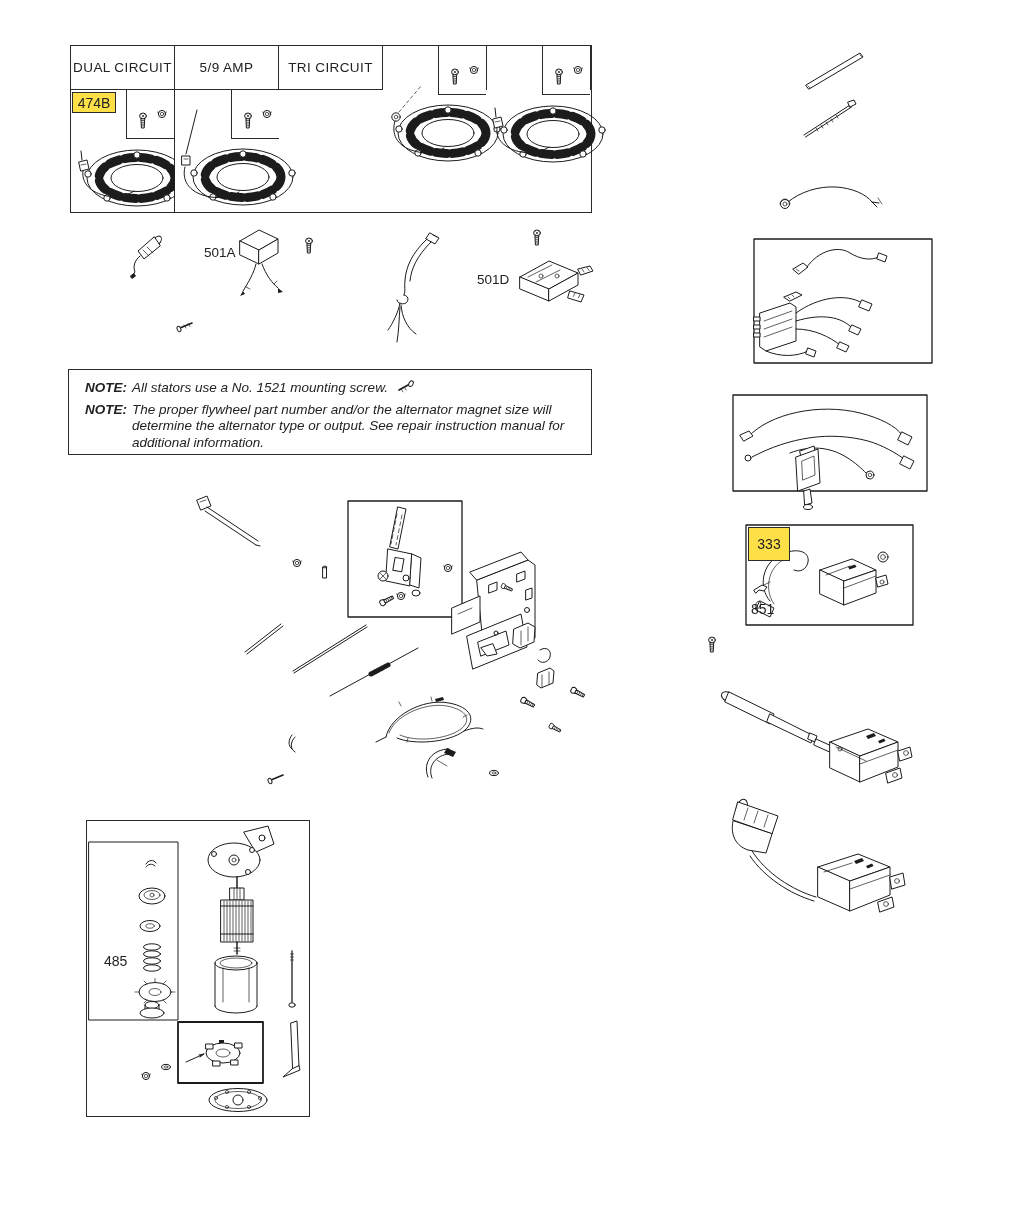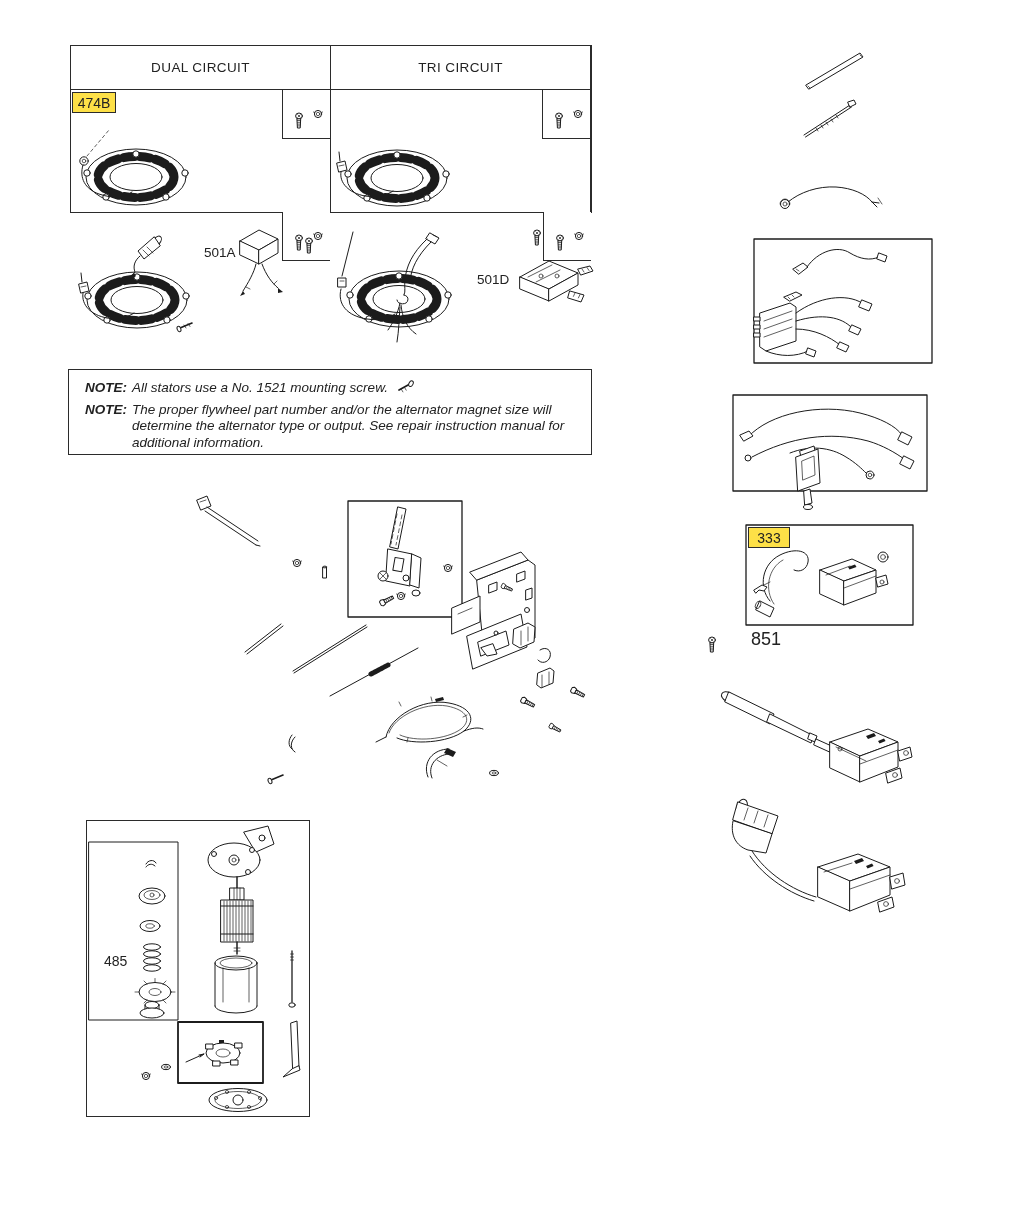--- a/index.html
+++ b/index.html
@@ -7,21 +7,21 @@
   .canvas{position:relative;width:1024px;height:1216px;background:#fff;
           font-family:"Liberation Sans",sans-serif;color:#111;overflow:hidden}
   svg.art{position:absolute;overflow:visible}
   .ln{fill:none;stroke:#1c1c1c;stroke-width:1;stroke-linecap:round;stroke-linejoin:round}
   .fw{fill:#fff;stroke:#1c1c1c;stroke-width:1;stroke-linecap:round;stroke-linejoin:round}
   .fd{fill:#1c1c1c;stroke:none}
   .thin{stroke-width:.7}
   
   .stator-table{position:absolute;left:70px;top:45px;width:522px;height:168px;
       border:1.5px solid #2b2b2b;display:grid;
-      grid-template-columns:1fr 1fr;grid-template-rows:44px 1fr;background:#fff}
+      grid-template-columns:1fr 1fr 1fr 1fr 1fr;grid-template-rows:44px 1fr;background:#fff}
   .th{border-right:1.3px solid #2b2b2b;border-bottom:1.3px solid #2b2b2b;
       display:flex;align-items:center;justify-content:center;
       font-size:13.5px;letter-spacing:.4px;color:#222}
   .th.last{border-right:none}
   .tc{border-right:1.3px solid #2b2b2b;position:relative;background:#fff}
   .tc.last{border-right:none}
   .inset{position:absolute;top:0;right:0;width:48px;height:49px;background:#fff;
       border-left:1.2px solid #2b2b2b;border-bottom:1.2px solid #2b2b2b}
   .cbox{position:absolute;border:1.3px solid #2b2b2b;background:#fde047;
       display:flex;align-items:center;justify-content:center;font-size:14px;color:#222}
@@ -75,20 +75,23 @@
         <circle class="fw" cx="0" cy="-23" r="3.2"></circle>
       </g>
     </defs>
   </svg>
 
   <div class="stator-table">
     <div class="th">
         <span>DUAL CIRCUIT</span>
       </div>
     <div class="th">
+        <span>5/9 AMP</span>
+      </div>
+    <div class="th">
         <span>TRI CIRCUIT</span>
       </div>
 
     <div class="tc">
       <svg class="art" style="left:0;top:0" width="130" height="122" viewBox="0 0 130 122">
         <use href="#d-stator" transform="translate(65,87)"></use>
         <circle class="fw" cx="13" cy="71" r="4.2"></circle>
           <circle class="ln thin" cx="13" cy="71" r="1.8"></circle>
         <path class="ln thin" d="M16,66 L38,40" stroke-dasharray="3 3"></path>
         <path class="ln" d="M12,75 C8,88 14,99 28,104 C42,109 54,107 61,102"></path>
@@ -402,22 +405,22 @@
       <path class="fw" d="M118,822 L150,836 L150,866 L118,852 Z"></path>
       <path class="fw" d="M150,836 L190,822 L190,850 L150,866 Z"></path>
       <path class="ln thin" d="M124,827 L152,818 M150,844 L190,830"></path>
       <path class="fd" d="M154,816 l8,-3 2,3 -8,3 z M166,821 l6,-2.4 1.6,2.4 -6,2.4 z"></path>
       <path class="fw" d="M190,832 L203,828 L205,840 L192,844 Z"></path>
         <circle class="ln thin" cx="197" cy="836" r="2.4"></circle>
       <path class="fw" d="M178,857 L192,852 L194,862 L180,867 Z"></path>
         <circle class="ln thin" cx="186" cy="859" r="2.4"></circle>
     </g>
   </svg>
-  <div class="cbox" style="left:748px;top:527px;width:42px;height:21px">333</div>
-  <div class="lbl" style="left:751px;top:629px;font-size:18px">851</div>
+  <div class="cbox" style="left:748px;top:527px;width:42px;height:34px">333</div>
+  <div class="lbl" style="left:751px;top:601px;font-size:14px">851</div>
 
   <div class="frame" style="left:86px;top:820px;width:224px;height:297px"></div>
   <svg class="art" style="left:86px;top:820px" width="224" height="297" viewBox="0 0 224 297">
     <rect class="ln" x="3" y="22" width="89" height="178"></rect>
     <rect class="ln" x="92" y="202" width="85" height="61" style="stroke-width:1.8"></rect>
     <g>
       <path class="ln" d="M60,44 c2,-4 8,-5 10,-1 m-10,4 c2,-3 6,-4 9,-1"></path>
       <ellipse class="fw" cx="66" cy="76" rx="13" ry="8"></ellipse>
         <ellipse class="ln thin" cx="66" cy="75" rx="8" ry="4.5"></ellipse>
         <circle class="ln thin" cx="66" cy="75" r="2"></circle>

